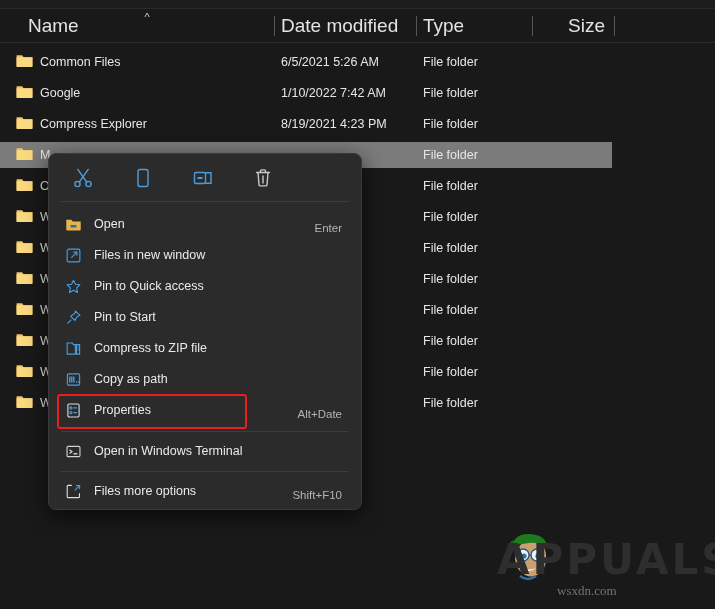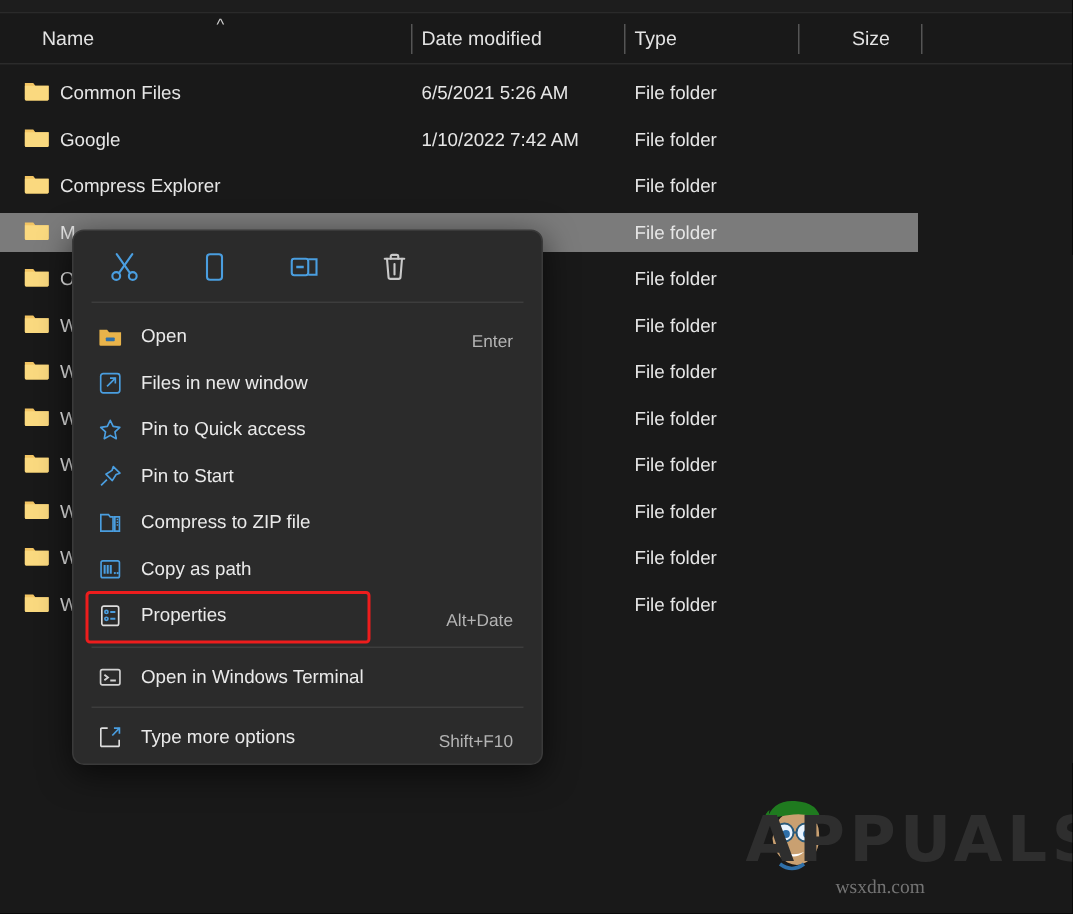--- a/index.html
+++ b/index.html
@@ -29,21 +29,21 @@
     position: absolute;
     left: 0; top: 9px;
     width: 715px; height: 33px;
     background: #191919;
     border-bottom: 1px solid #2b2b2b;
   }
   .colhead {
     position: absolute;
     top: 9px;
     color: #e3e3e3;
-    font-size: 13px;
+    font-size: 19px;
     line-height: 33px;
     white-space: nowrap;
   }
   .coldiv {
     position: absolute;
     top: 16px;
     width: 1px; height: 20px;
     background: #555555;
   }
   .sortchev {
@@ -236,20 +236,21 @@
         <div class="fdate">1/10/2022 7:42 AM</div>
         <div class="ftype">File folder</div>
         <div class="fsize"></div>
       </div>
       <div class="row" style="top: 111px;">
         <div class="folder-icon"><svg width="17" height="14" viewBox="0 0 18 15">
             <path d="M0.5 1.4h6l1.5 2h9.5v9.7a0.8 0.8 0 0 1-0.8 0.8H1.3a0.8 0.8 0 0 1-0.8-0.8z" fill="#f2c462"></path>
             <path d="M0.5 3.4h17v9.7a0.8 0.8 0 0 1-0.8 0.8H1.3a0.8 0.8 0 0 1-0.8-0.8z" fill="#fad97f"></path>
           </svg></div>
         <div class="fname">Compress Explorer</div>
+        <div class="fdate">8/19/2021 4:23 PM</div>
         <div class="ftype">File folder</div>
         <div class="fsize"></div>
       </div>
       <div class="row selected" style="top: 142px;">
         <div class="rowhl"></div>
         <div class="folder-icon"><svg width="17" height="14" viewBox="0 0 18 15">
             <path d="M0.5 1.4h6l1.5 2h9.5v9.7a0.8 0.8 0 0 1-0.8 0.8H1.3a0.8 0.8 0 0 1-0.8-0.8z" fill="#f2c462"></path>
             <path d="M0.5 3.4h17v9.7a0.8 0.8 0 0 1-0.8 0.8H1.3a0.8 0.8 0 0 1-0.8-0.8z" fill="#fad97f"></path>
           </svg></div>
         <div class="fname">M</div>
@@ -439,21 +440,21 @@
               <path d="M10 12.6 h4.4" stroke-width="1.6"></path>
             </svg></div>
           <div class="mlabel">Open in Windows Terminal</div>
         </div>
         <div class="mitem" style="top: 322px;">
           <div class="micon"><svg width="17" height="17" viewBox="0 0 20 20" fill="none" stroke="#dddddd" stroke-width="1.3">
               <path d="M8 2.8 H3.4 a0.8 0.8 0 0 0-0.8 0.8 V16.4 a0.8 0.8 0 0 0 0.8 0.8 H16.2 a0.8 0.8 0 0 0 0.8-0.8 V12"></path>
               <path d="M11.6 8.6 L17.2 2.9" stroke="#4a9ee0"></path>
               <path d="M12.9 2.9 H17.2 V7.2" stroke="#4a9ee0"></path>
             </svg></div>
-          <div class="mlabel">Type more options</div>
+          <div class="mlabel">Files more options</div>
           <div class="maccel">Shift+F10</div>
         </div>
       </div>
     <div class="ctxsep" style="top:277px;"></div>
     <div class="ctxsep" style="top:317px;"></div>
   </div>
 
   <div class="redbox"></div>
 
   <div class="watermark">

